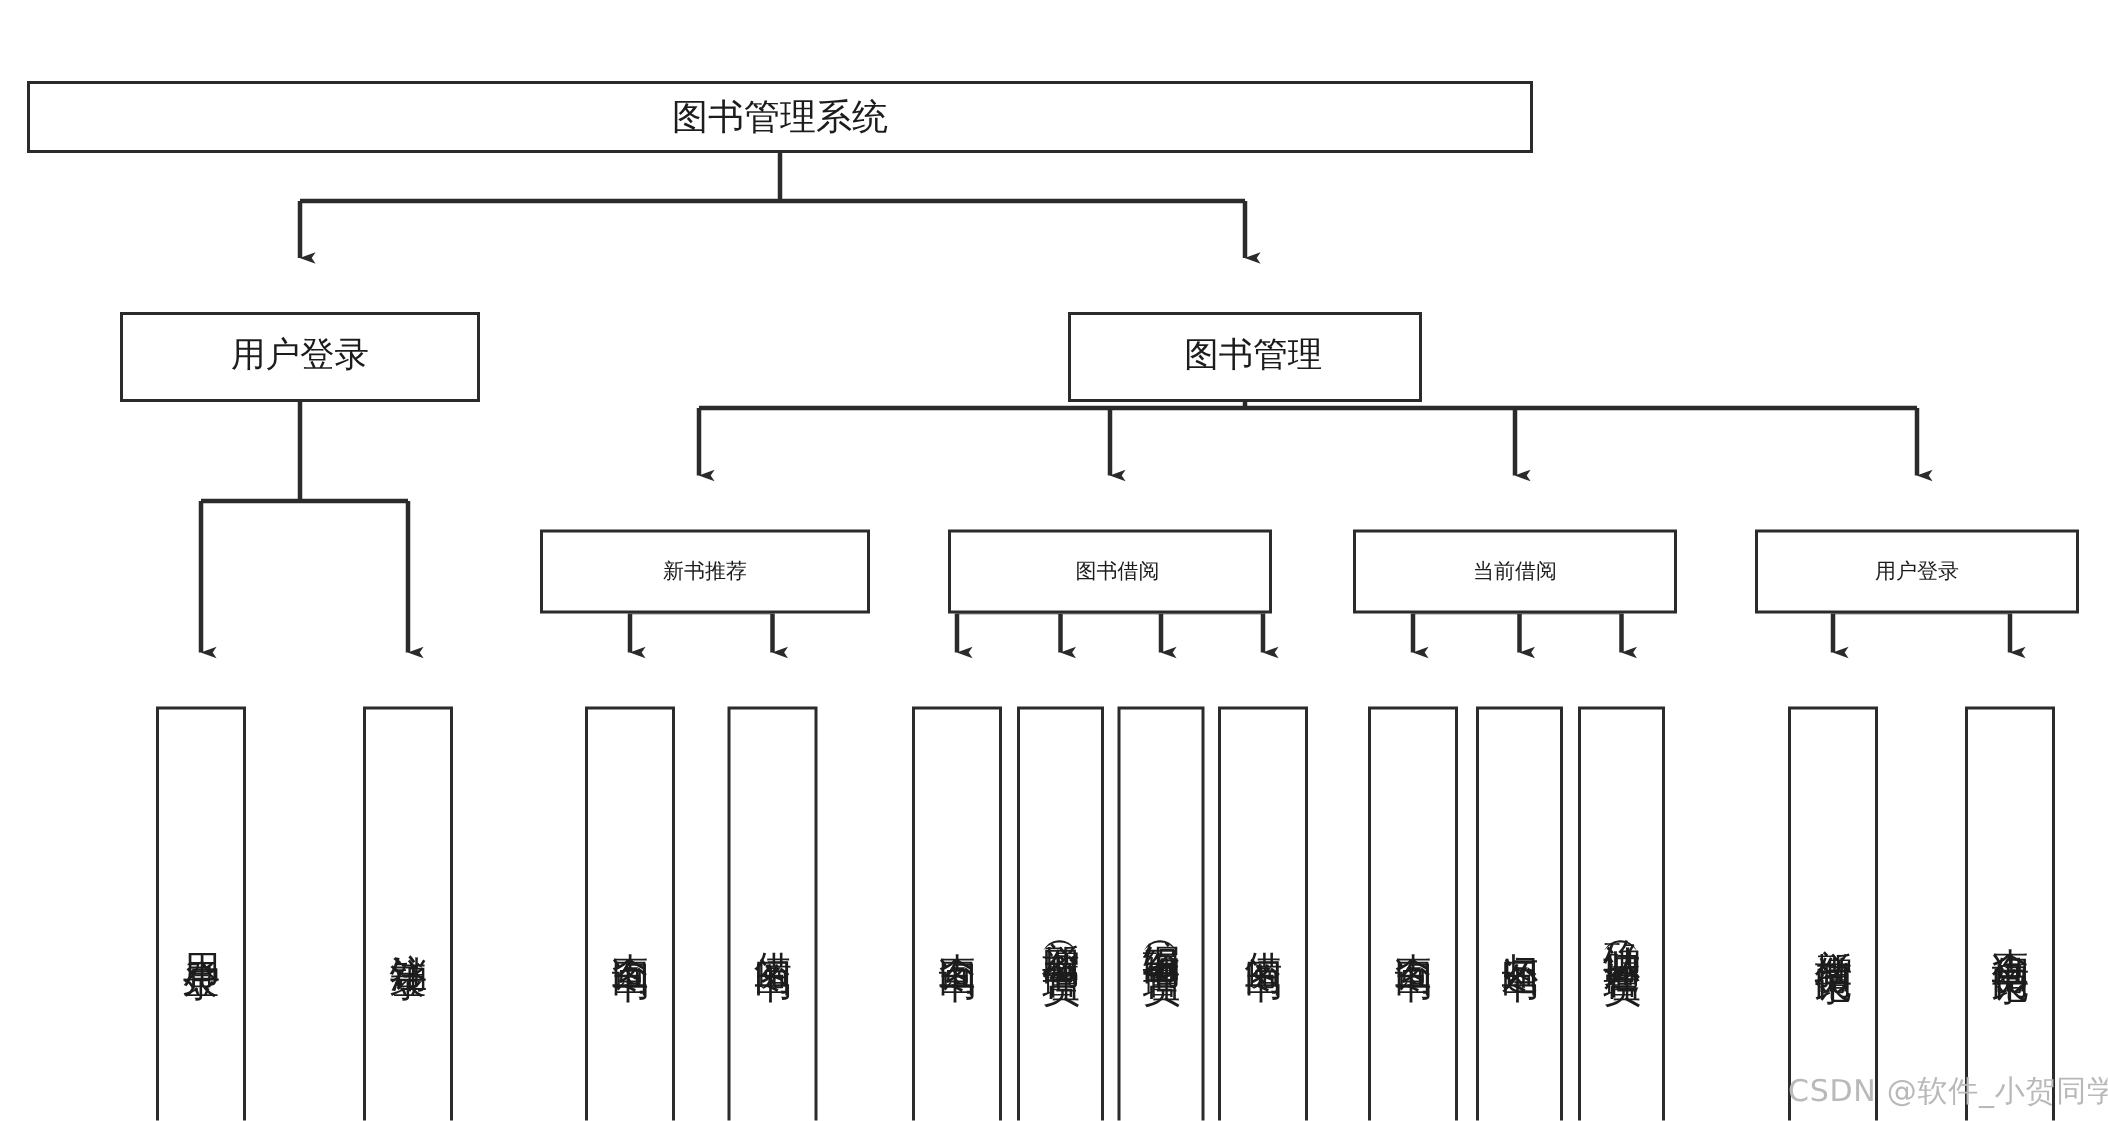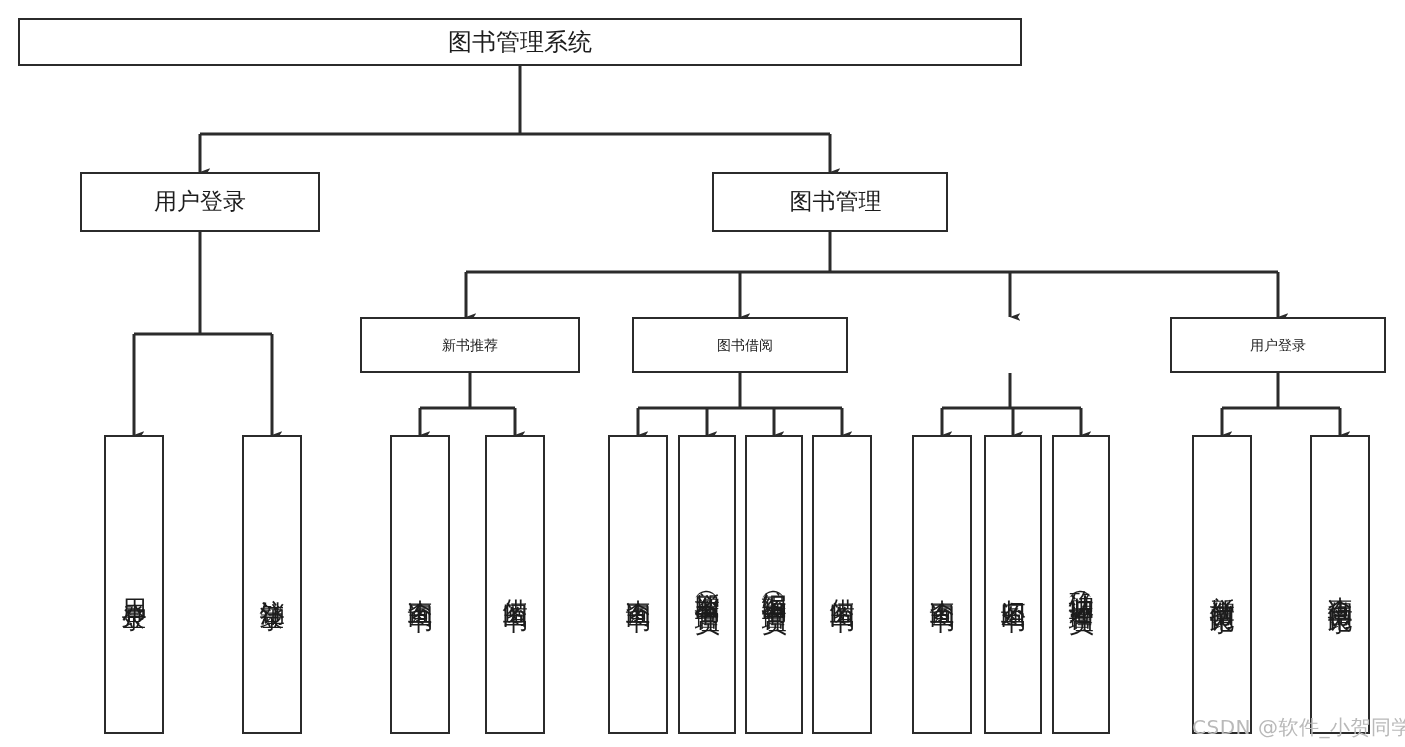--- a/index.html
+++ b/index.html
@@ -29,20 +29,21 @@
   }
   .node {
     position: absolute;
     box-sizing: border-box;
     background: #ffffff;
     border: 2px solid #2b2b2b;
     display: flex;
     align-items: center;
     justify-content: center;
     overflow: hidden;
+    margin-top: 36px;
   }
   .node .label {
     color: #1c1c1c;
     line-height: 1.18;
     text-align: center;
     white-space: nowrap;
   }
   .node.horiz .label {
     writing-mode: horizontal-tb;
   }
@@ -123,20 +124,23 @@
   <div class="node horiz l1-node" style="left: 712px; top: 172px; width: 236px; height: 60px; padding-left: 11px;">
     <span class="label">图书管理</span>
   </div>
 
   <div class="node horiz l2-node" style="left: 360px; top: 317px; width: 220px; height: 56px;">
     <span class="label">新书推荐</span>
   </div>
   <div class="node horiz l2-node" style="left: 632px; top: 317px; width: 216px; height: 56px; padding-left: 10px;">
     <span class="label">图书借阅</span>
   </div>
+  <div class="node horiz l2-node" style="left: 902px; top: 317px; width: 216px; height: 56px;">
+    <span class="label">当前借阅</span>
+  </div>
   <div class="node horiz l2-node" style="left: 1170px; top: 317px; width: 216px; height: 56px;">
     <span class="label">用户登录</span>
   </div>
 
   <div class="node vert leaf-node" style="left: 104px; top: 435px; width: 60px; height: 299px;">
     <span class="label">用户登录</span>
   </div>
   <div class="node vert leaf-node" style="left: 242px; top: 435px; width: 60px; height: 299px;">
     <span class="label">注销登录</span>
   </div>

